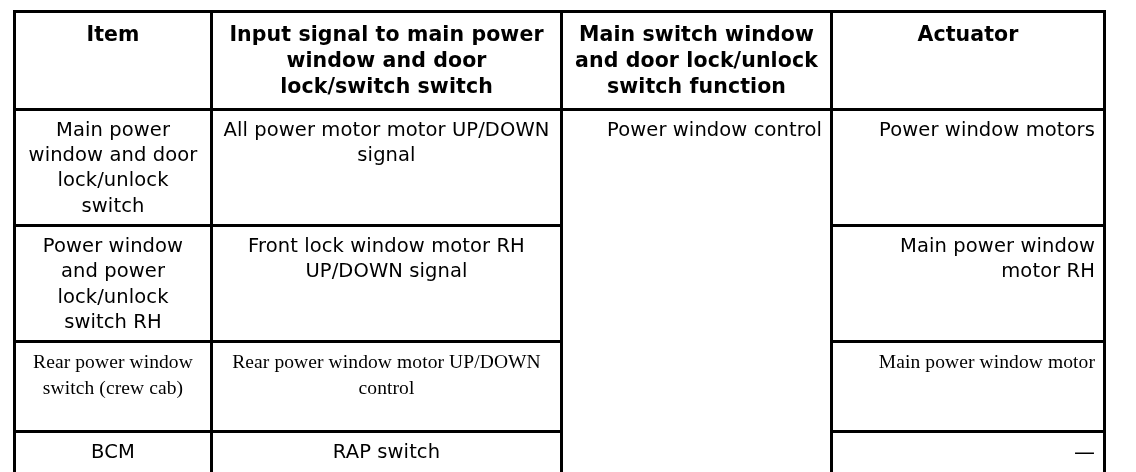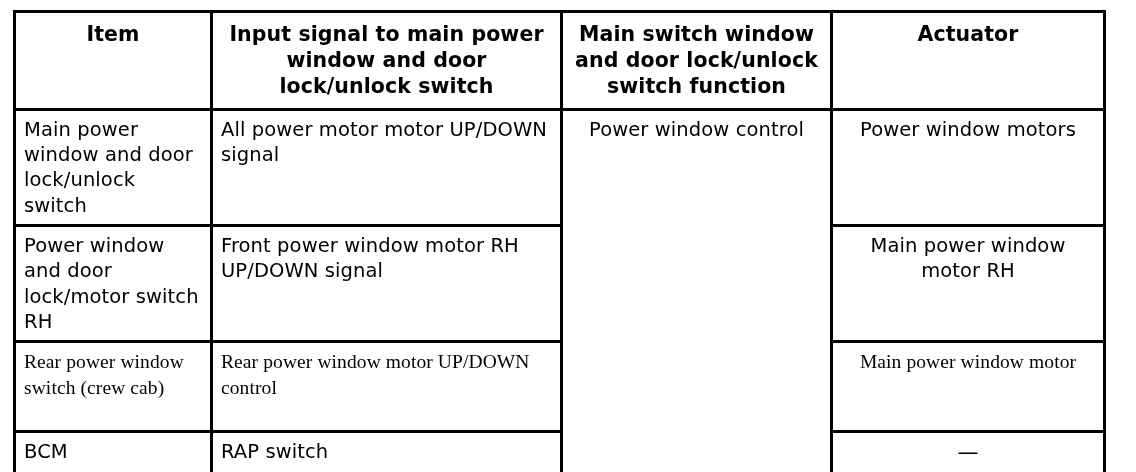--- a/index.html
+++ b/index.html
@@ -52,22 +52,22 @@
   }
 
   th .cell-inner {
     font-weight: bold;
     text-align: center;
     font-size: 20.5px;
     line-height: 1.28;
     padding: 8px 6px 8px 6px;
   }
 
-  .align-left   { text-align: left; }
-  .align-center { text-align: center; }
+  .align-left   { text-align: center; }
+  .align-center { text-align: right; }
 
   
   col.c1 { width: 197px; }
   col.c2 { width: 350px; }
   col.c3 { width: 270px; }
   col.c4 { width: 273px; }
 
   
   tr.r-head { height: 92px; }
   tr.r-1    { height: 111px; }
@@ -88,21 +88,21 @@
       <col class="c2">
       <col class="c3">
       <col class="c4">
     </colgroup>
     <thead>
       <tr class="r-head">
         <th>
           <div class="cell-inner">Item</div>
         </th>
         <th>
-          <div class="cell-inner">Input signal to main power window and door lock/unlock switch</div>
+          <div class="cell-inner">Input signal to main power window and door lock/switch switch</div>
         </th>
         <th>
           <div class="cell-inner">Main switch window and door lock/unlock switch function</div>
         </th>
         <th>
           <div class="cell-inner">Actuator</div>
         </th>
       </tr>
     </thead>
     <tbody>
@@ -115,24 +115,24 @@
         </td>
         <td class="merged-fn" rowspan="4">
           <div class="cell-inner align-center">Power window control</div>
         </td>
         <td>
           <div class="cell-inner align-center">Power window motors</div>
         </td>
       </tr>
       <tr class="r-2">
         <td>
-          <div class="cell-inner align-left">Power window and door lock/motor switch RH</div>
+          <div class="cell-inner align-left">Power window and power lock/unlock switch RH</div>
         </td>
         <td>
-          <div class="cell-inner align-left">Front power window motor RH UP/DOWN signal</div>
+          <div class="cell-inner align-left">Front lock window motor RH UP/DOWN signal</div>
         </td>
         <td>
           <div class="cell-inner align-center">Main power window motor RH</div>
         </td>
       </tr>
       <tr class="r-3">
         <td>
           <div class="cell-inner align-left">Rear power window switch (crew cab)</div>
         </td>
         <td>

